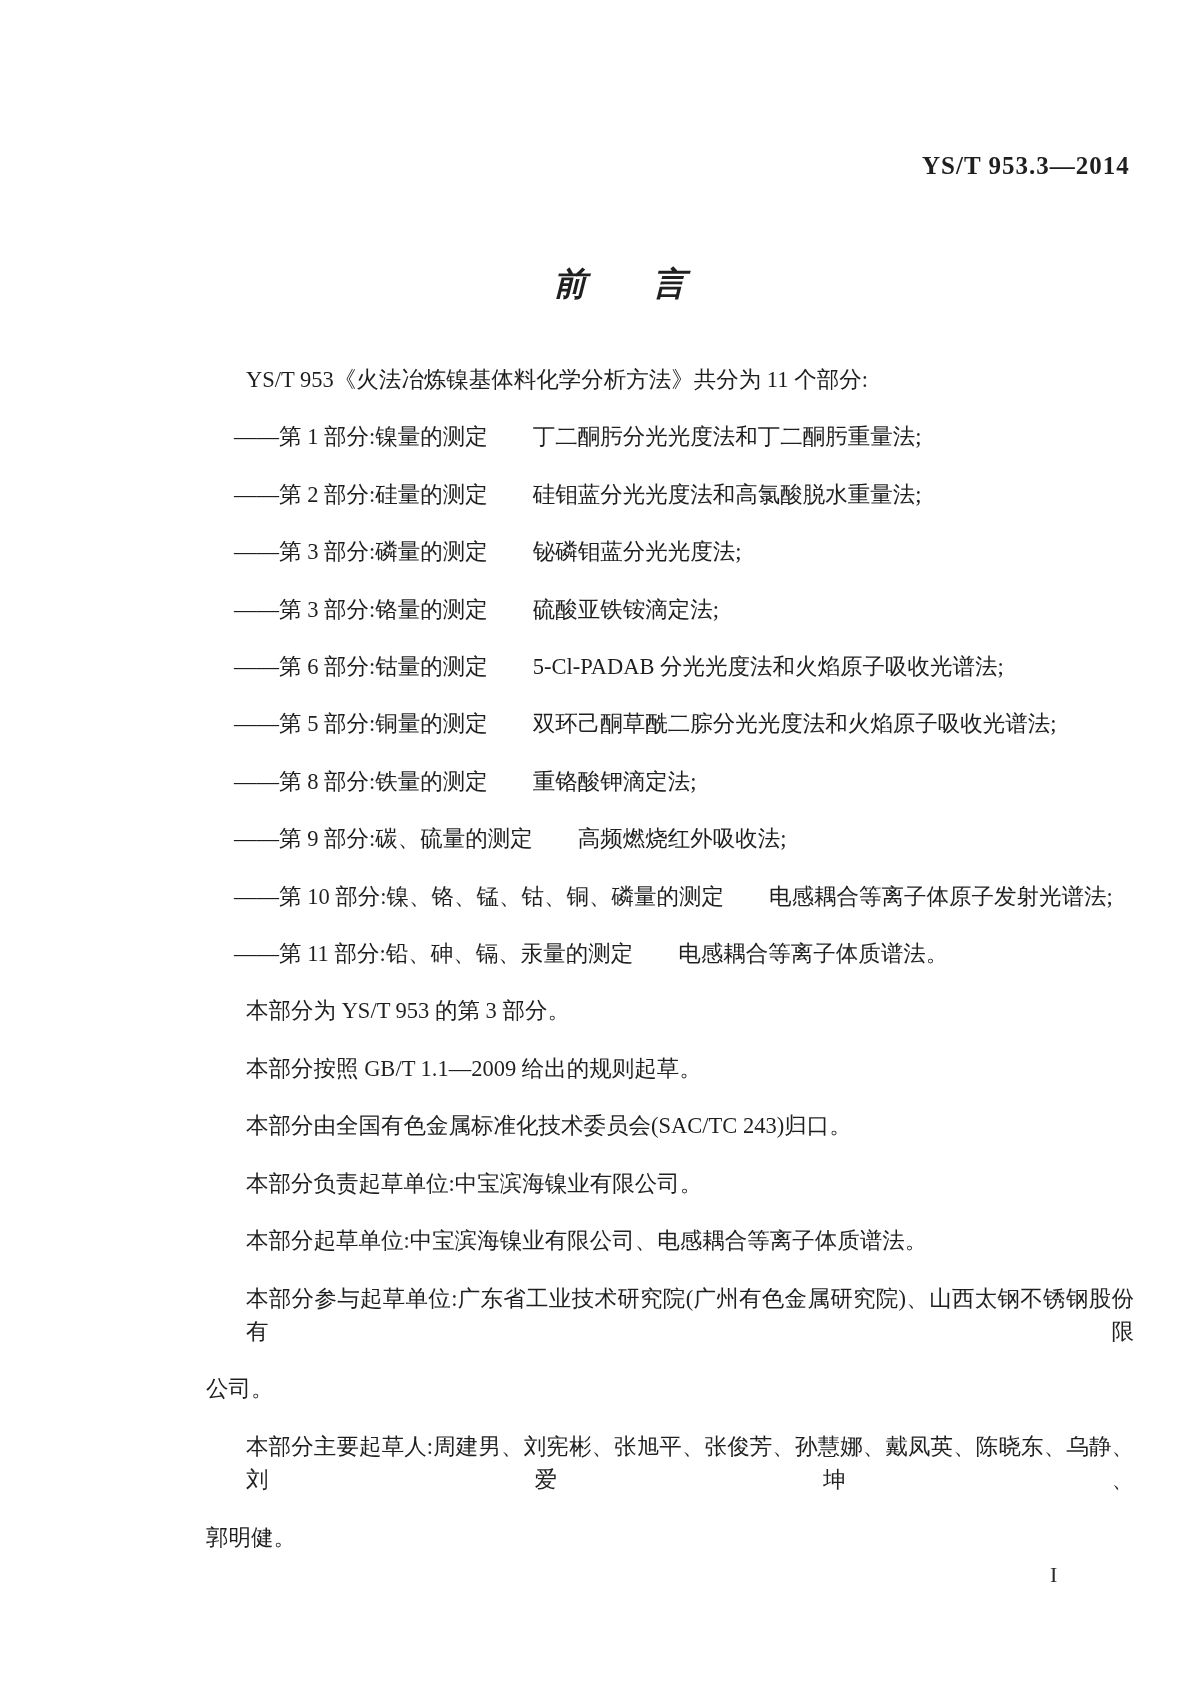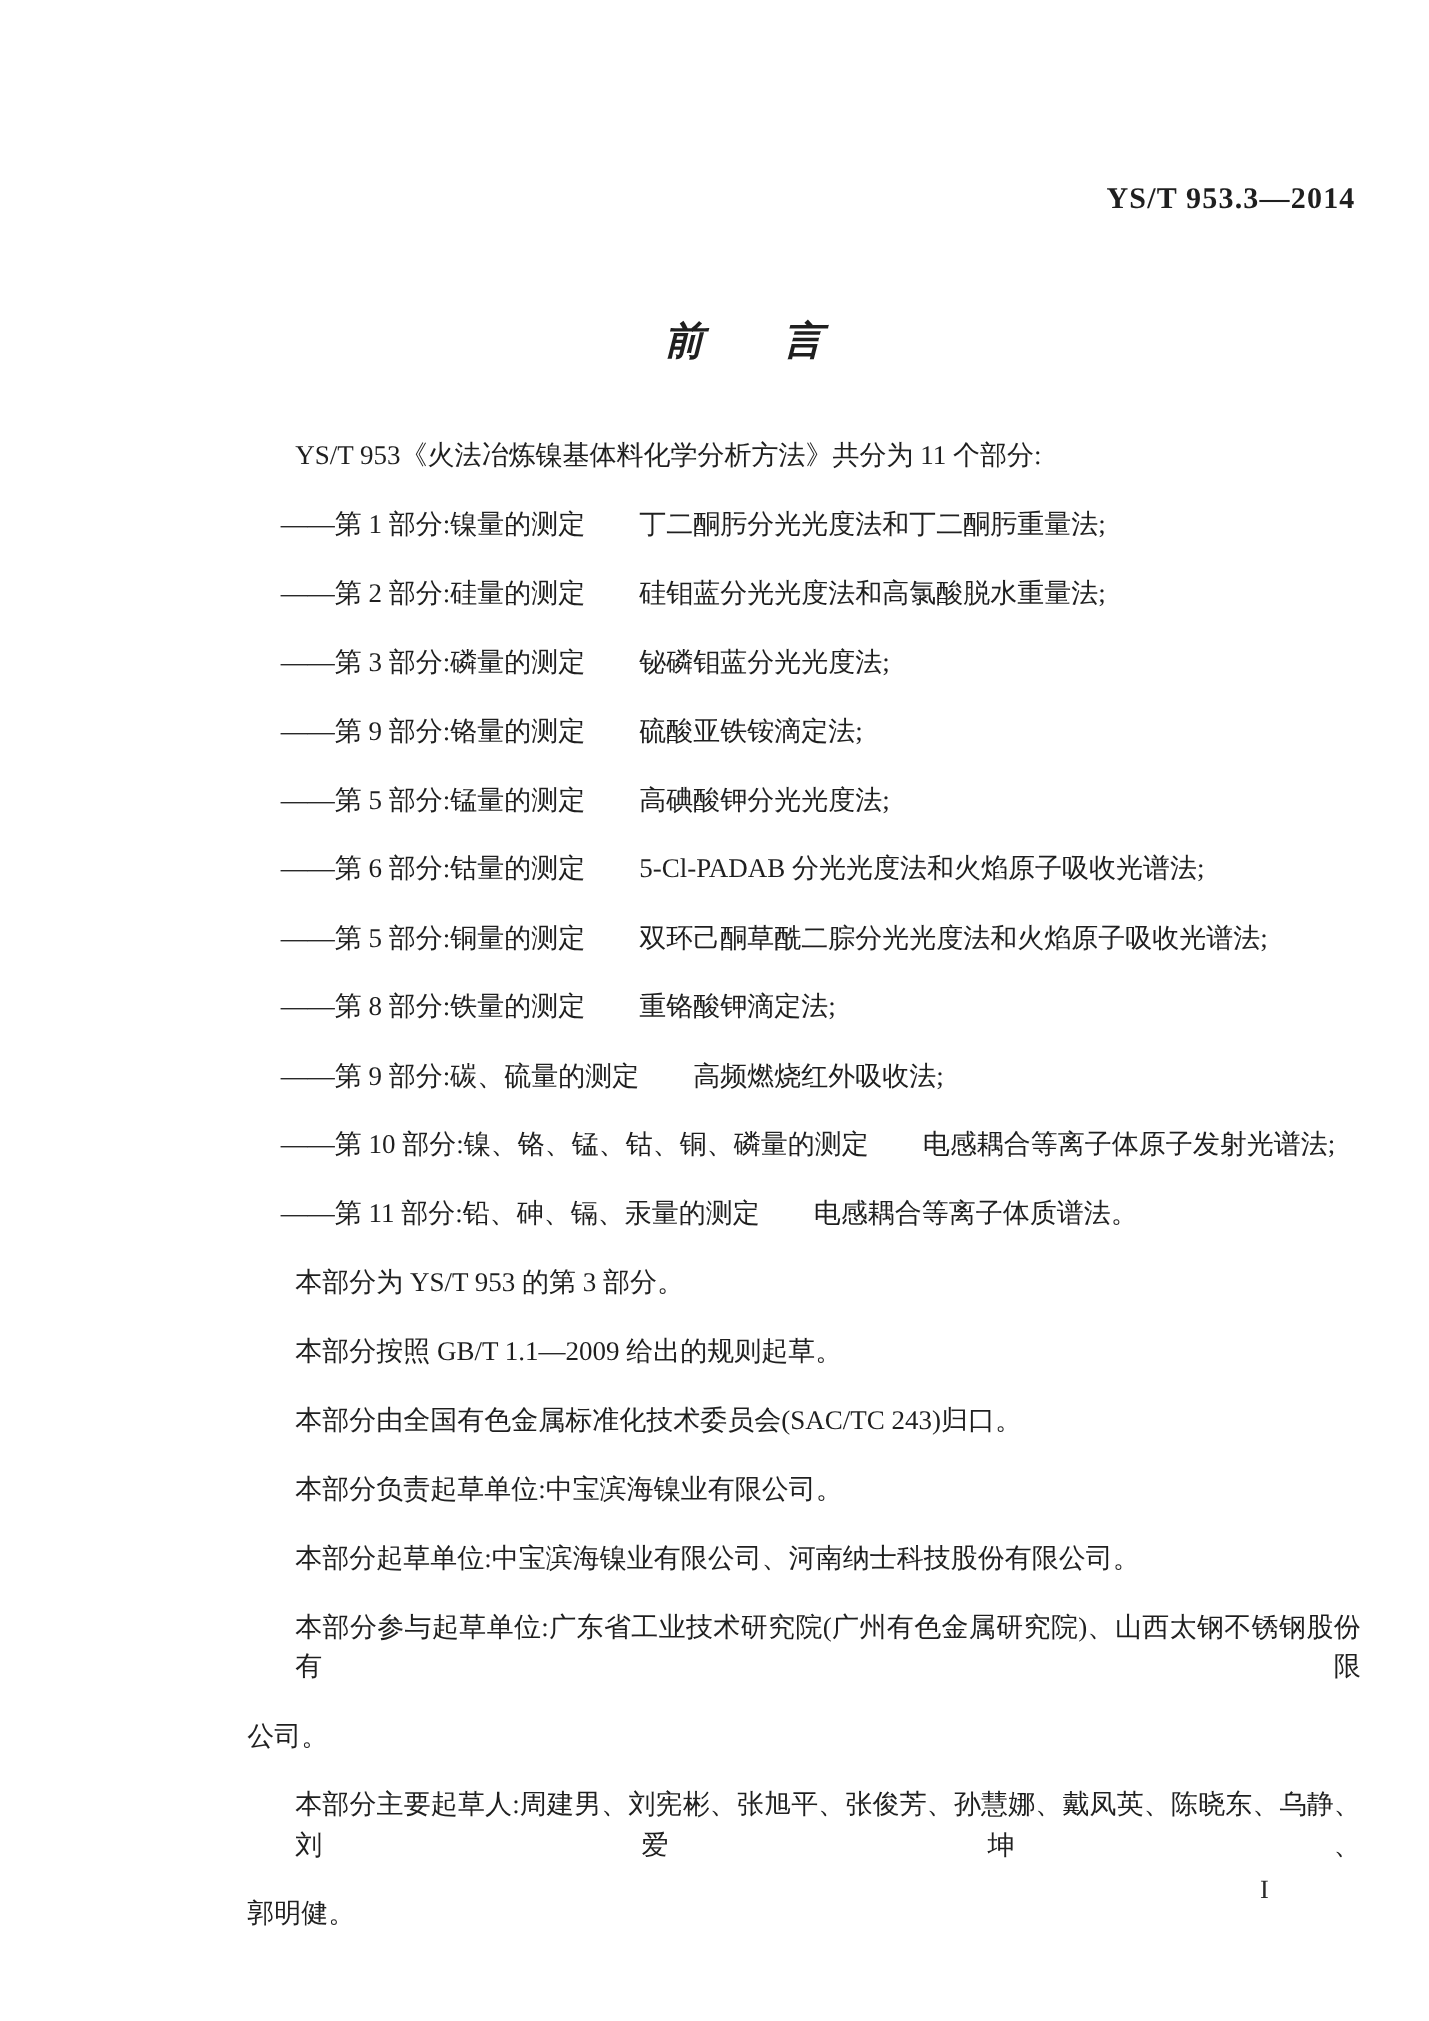--- a/index.html
+++ b/index.html
@@ -68,34 +68,33 @@
 
   <div class="doc-title">前　　言</div>
 
   <div class="body-block">
 
     <div class="line indent">YS/T 953《火法冶炼镍基体料化学分析方法》共分为 11 个部分:</div>
 
     <div class="line list-indent">——第 1 部分:镍量的测定　　丁二酮肟分光光度法和丁二酮肟重量法;</div>
     <div class="line list-indent">——第 2 部分:硅量的测定　　硅钼蓝分光光度法和高氯酸脱水重量法;</div>
     <div class="line list-indent">——第 3 部分:磷量的测定　　铋磷钼蓝分光光度法;</div>
-    <div class="line list-indent">——第 9 部分:铬量的测定　　硫酸亚铁铵滴定法;</div>
-    <div class="line list-indent">——第 5 部分:锰量的测定　　高碘酸钾分光光度法;</div>
+    <div class="line list-indent">——第 3 部分:铬量的测定　　硫酸亚铁铵滴定法;</div>
     <div class="line list-indent">——第 6 部分:钴量的测定　　5-Cl-PADAB 分光光度法和火焰原子吸收光谱法;</div>
     <div class="line list-indent">——第 5 部分:铜量的测定　　双环己酮草酰二腙分光光度法和火焰原子吸收光谱法;</div>
     <div class="line list-indent">——第 8 部分:铁量的测定　　重铬酸钾滴定法;</div>
     <div class="line list-indent">——第 9 部分:碳、硫量的测定　　高频燃烧红外吸收法;</div>
     <div class="line list-indent">——第 10 部分:镍、铬、锰、钴、铜、磷量的测定　　电感耦合等离子体原子发射光谱法;</div>
     <div class="line list-indent">——第 11 部分:铅、砷、镉、汞量的测定　　电感耦合等离子体质谱法。</div>
 
     <div class="line indent">本部分为 YS/T 953 的第 3 部分。</div>
     <div class="line indent">本部分按照 GB/T 1.1—2009 给出的规则起草。</div>
     <div class="line indent">本部分由全国有色金属标准化技术委员会(SAC/TC 243)归口。</div>
     <div class="line indent">本部分负责起草单位:中宝滨海镍业有限公司。</div>
-    <div class="line indent">本部分起草单位:中宝滨海镍业有限公司、河南纳士科技股份有限公司。</div>
+    <div class="line indent">本部分起草单位:中宝滨海镍业有限公司、电感耦合等离子体质谱法。</div>
 
     <div class="line indent fill">本部分参与起草单位:广东省工业技术研究院(广州有色金属研究院)、山西太钢不锈钢股份有限</div>
     <div class="line">公司。</div>
 
     <div class="line indent fill">本部分主要起草人:周建男、刘宪彬、张旭平、张俊芳、孙慧娜、戴凤英、陈晓东、乌静、刘爱坤、</div>
     <div class="line">郭明健。</div>
 
   </div>
 
   <div class="page-number">I</div>

